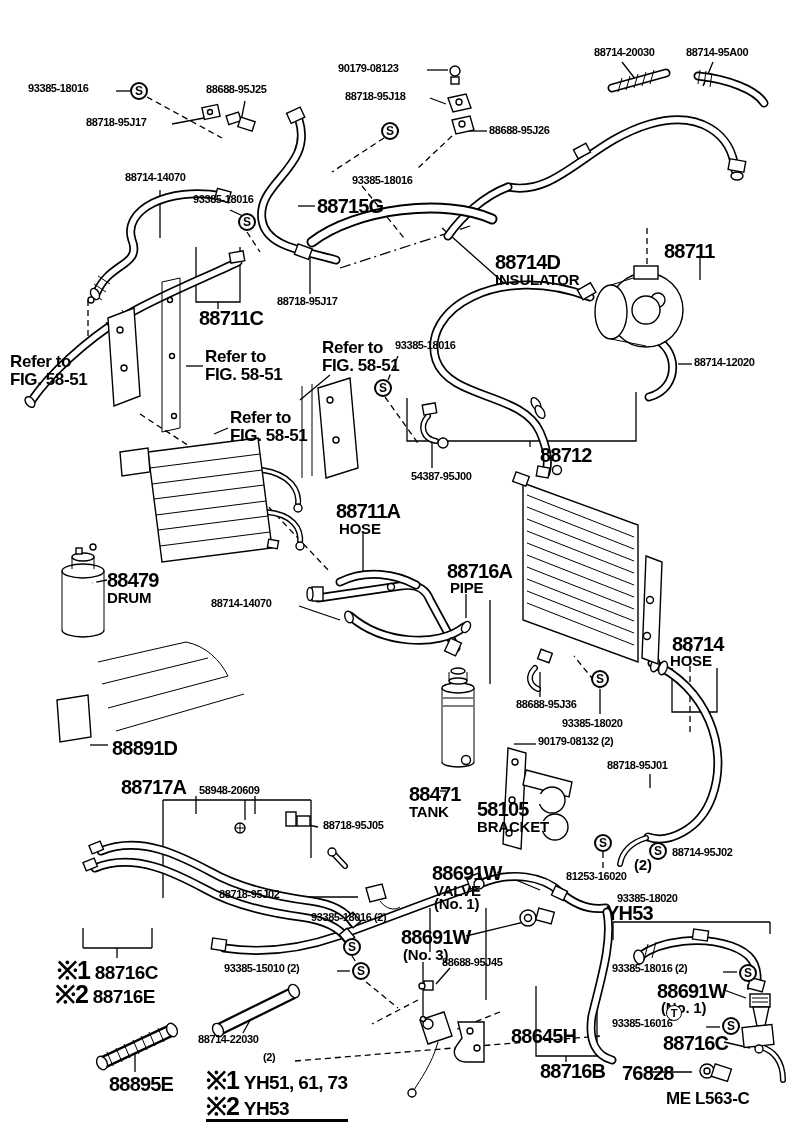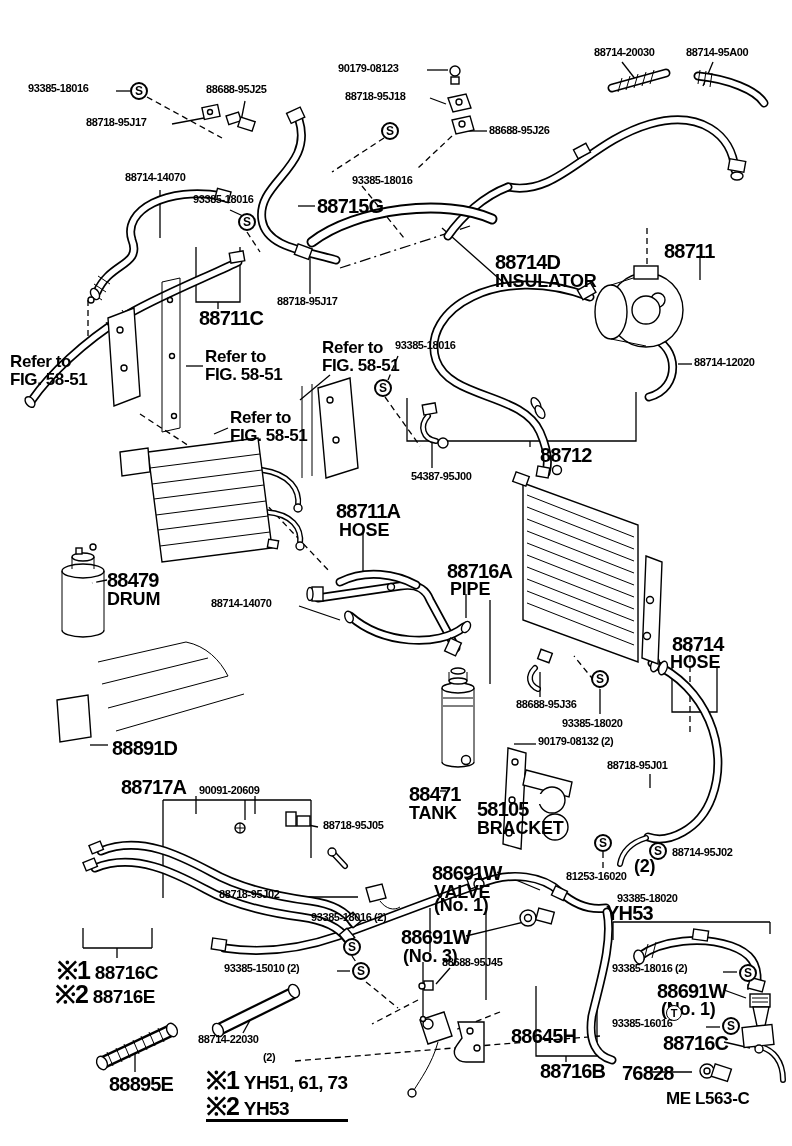--- a/index.html
+++ b/index.html
@@ -3,21 +3,21 @@
 <meta charset="utf-8">
 <style>
   html,body{margin:0;padding:0;background:#e8e8e8;}
   .stage{position:relative;width:792px;height:1146px;background:#ffffff;overflow:hidden;
          font-family:"Liberation Sans", sans-serif;color:#000;}
   .art{position:absolute;left:0;top:0;z-index:1;}
   .lbl{position:absolute;z-index:3;font-weight:bold;color:#000;white-space:pre-line;
        line-height:1.08;letter-spacing:-0.4px;}
   .sm{font-size:11px;}
   .lg{font-size:20px;letter-spacing:-0.8px;}
-  .sub{font-size:18px;letter-spacing:-0.2px;}
+  .sub{font-size:15px;letter-spacing:-0.2px;}
   .ref{font-size:17px;letter-spacing:-0.4px;}
   .sym{position:absolute;z-index:3;width:18px;height:18px;border:2px solid #000;border-radius:50%;
        font-size:12px;font-weight:bold;display:flex;align-items:center;justify-content:center;
        background:#fff;box-sizing:border-box;}
   .sym-sm{width:16px;height:16px;font-size:11px;border-width:1.8px;}
   .row{position:absolute;z-index:3;display:flex;align-items:baseline;gap:5px;}
   .mark{font-size:25px;font-weight:bold;letter-spacing:-1px;}
   .mpart{font-size:19px;font-weight:bold;letter-spacing:-0.6px;}
   .rule{position:absolute;z-index:3;background:#000;}
   svg .ln{stroke:#000;stroke-width:1.3;fill:none;}
@@ -397,21 +397,21 @@
 <div class="lbl sm" style="left:211px;top:598px">88714-14070</div>
 <div class="lbl lg" style="left:672px;top:634px">88714</div>
 <div class="lbl sub" style="left:670px;top:653px">HOSE</div>
 <div class="sym" style="left:591px;top:670px">S</div>
 <div class="lbl sm" style="left:516px;top:699px">88688-95J36</div>
 <div class="lbl sm" style="left:562px;top:718px">93385-18020</div>
 <div class="lbl sm" style="left:538px;top:736px">90179-08132 (2)</div>
 <div class="lbl sm" style="left:607px;top:760px">88718-95J01</div>
 <div class="lbl lg" style="left:112px;top:738px">88891D</div>
 <div class="lbl lg" style="left:121px;top:777px">88717A</div>
-<div class="lbl sm" style="left:199px;top:785px">90091-20609</div>
+<div class="lbl sm" style="left:199px;top:785px">58948-20609</div>
 <div class="lbl lg" style="left:409px;top:784px">88471</div>
 <div class="lbl sub" style="left:409px;top:804px">TANK</div>
 <div class="lbl lg" style="left:477px;top:799px">58105</div>
 <div class="lbl sub" style="left:477px;top:819px">BRACKET</div>
 <div class="lbl sm" style="left:323px;top:820px">88718-95J05</div>
 <div class="sym" style="left:594px;top:834px">S</div>
 <div class="lbl sub" style="left:634px;top:857px">(2)</div>
 <div class="sym" style="left:649px;top:842px">S</div>
 <div class="lbl sm" style="left:672px;top:847px">88714-95J02</div>
 <div class="lbl sm" style="left:566px;top:871px">81253-16020</div>

